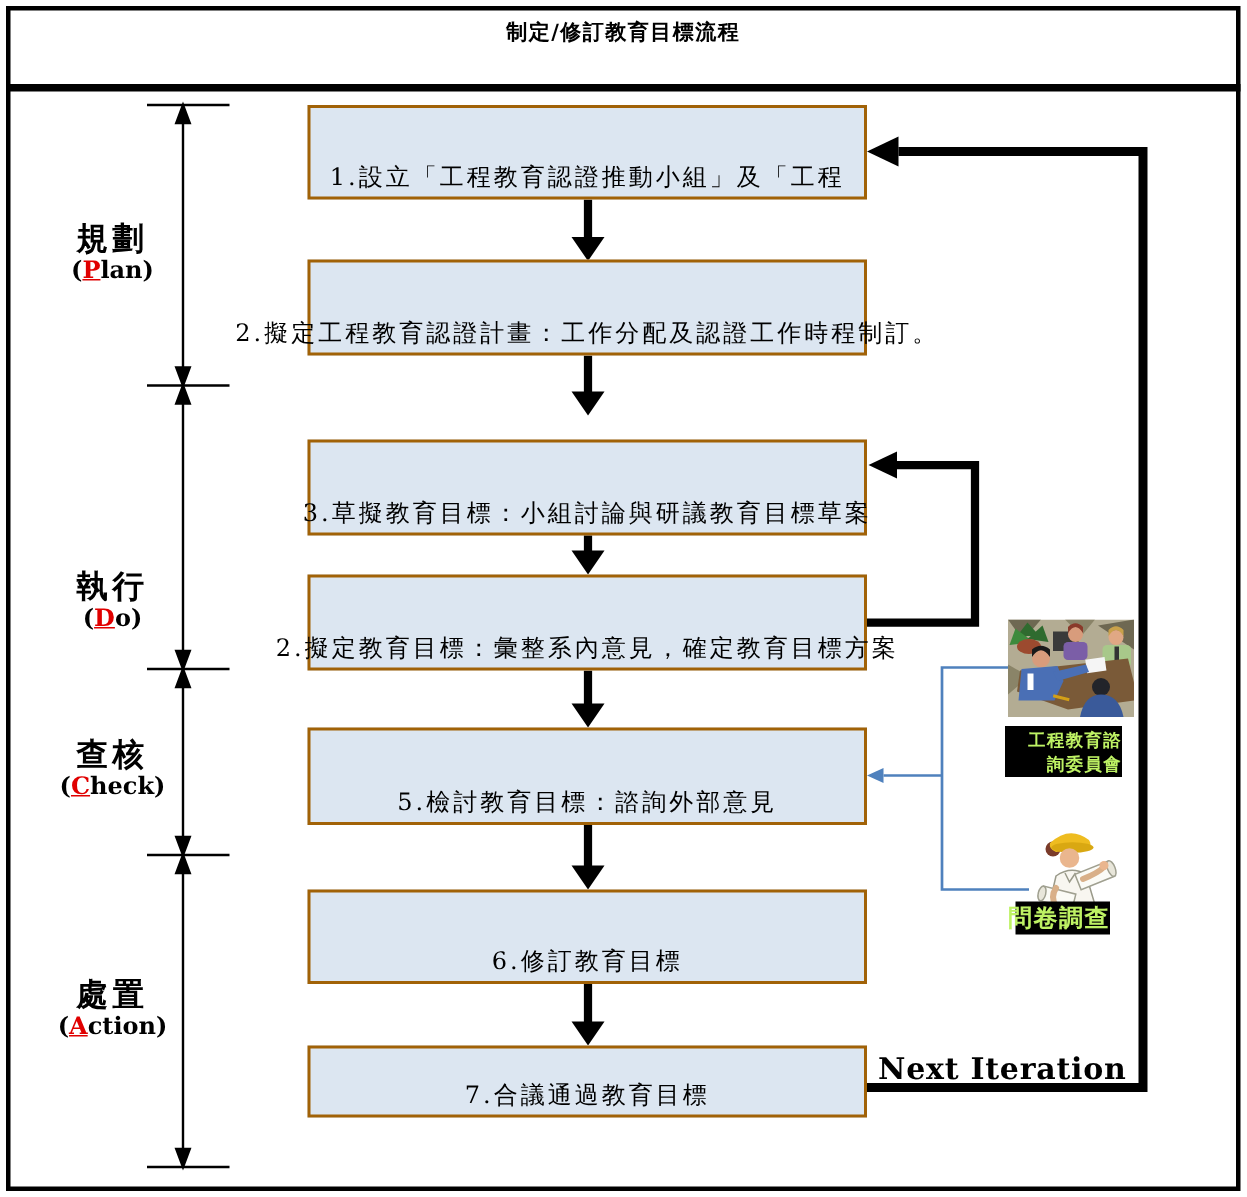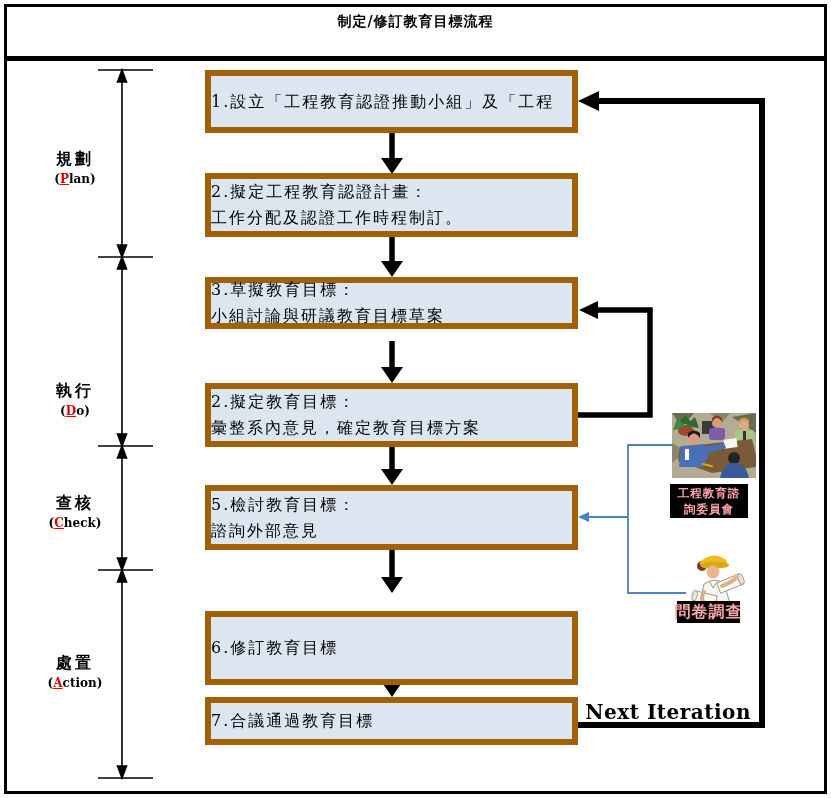--- a/index.html
+++ b/index.html
@@ -8,34 +8,34 @@
     font-family:"DejaVu Serif","Liberation Serif",serif; color:#000; overflow:hidden;
   }
   .frame { position:absolute; left:4px; top:4px; right:4px; bottom:4px; border:3px solid #000; }
   .title-divider { position:absolute; left:4px; right:4px; top:56px; height:5px; background:#000; }
   .title {
     position:absolute; left:0; top:13px; width:100%; text-align:center;
     font-size:14px; font-weight:bold; letter-spacing:1px;
   }
   .step-box {
     position:absolute; left:205px; width:373px; box-sizing:border-box;
-    background:#dce6f1; border:6px solid #a16207;
-    display:flex; flex-direction:column; align-items:flex-start; justify-content:center;
+    background:#dce6f1; border:2px solid #a16207;
+    display:flex; align-items:flex-end; justify-content:center;
   }
   .step-line { font-size:16px; letter-spacing:2px; line-height:26px; white-space:nowrap; }
   .phase {
     position:absolute; left:25px; width:100px; text-align:center; font-weight:bold;
   }
-  .phase-zh { font-size:16px; letter-spacing:3px; line-height:21px; }
-  .phase-en { font-size:12px; line-height:21px; }
+  .phase-zh { font-size:21px; letter-spacing:3px; line-height:21px; }
+  .phase-en { font-size:16px; line-height:21px; }
   .red-letter { color:#e00000; text-decoration:underline; }
   .overlay-svg { position:absolute; left:0; top:0; }
   .black-label {
-    position:absolute; background:#000; color:#fca5a5; font-weight:bold;
-    display:flex; flex-direction:column; align-items:center; justify-content:center;
+    position:absolute; background:#000; color:#bef264; font-weight:bold;
+    display:flex; flex-direction:column; align-items:flex-end; justify-content:center;
     z-index:3;
   }
   .black-label .lbl-line { font-size:11.5px; line-height:16px; letter-spacing:1px; white-space:nowrap; }
   .clipart { position:absolute; z-index:2; }
   .next-iteration {
     position:absolute; left:565px; top:700px; width:186px; text-align:right;
     font-size:20px; font-weight:bold; letter-spacing:0.5px;
   }
 </style>
 </head>
@@ -121,33 +121,33 @@
     <div class="phase-en"><span>(</span><span class="red-letter">A</span><span>ction)</span></div>
   </div>
 
   <div class="step-box" style="top:70px;height:63px">
     <div class="step-line">1.設立「工程教育認證推動小組」及「工程</div>
   </div>
   <div class="step-box" style="top:173px;height:64px">
     <div class="step-line">2.擬定工程教育認證計畫：</div>
     <div class="step-line">工作分配及認證工作時程制訂。</div>
   </div>
-  <div class="step-box" style="top:277px;height:52px">
+  <div class="step-box" style="top:293px;height:64px">
     <div class="step-line">3.草擬教育目標：</div>
     <div class="step-line">小組討論與研議教育目標草案</div>
   </div>
   <div class="step-box" style="top:383px;height:64px">
     <div class="step-line">2.擬定教育目標：</div>
     <div class="step-line">彙整系內意見，確定教育目標方案</div>
   </div>
   <div class="step-box" style="top:485px;height:65px">
     <div class="step-line">5.檢討教育目標：</div>
     <div class="step-line">諮詢外部意見</div>
   </div>
-  <div class="step-box" style="top:611px;height:74px">
+  <div class="step-box" style="top:593px;height:63px">
     <div class="step-line">6.修訂教育目標</div>
   </div>
   <div class="step-box" style="top:697px;height:48px">
     <div class="step-line">7.合議通過教育目標</div>
   </div>
 
   <div class="clipart" style="left:672px;top:413px;width:84px;height:65px">
     <svg width="84" height="65" viewBox="0 0 84 65">
       <rect width="84" height="65" fill="#b3ac93"></rect>
       <polygon points="0,0 22,0 10,14" fill="#6e6852"></polygon>

